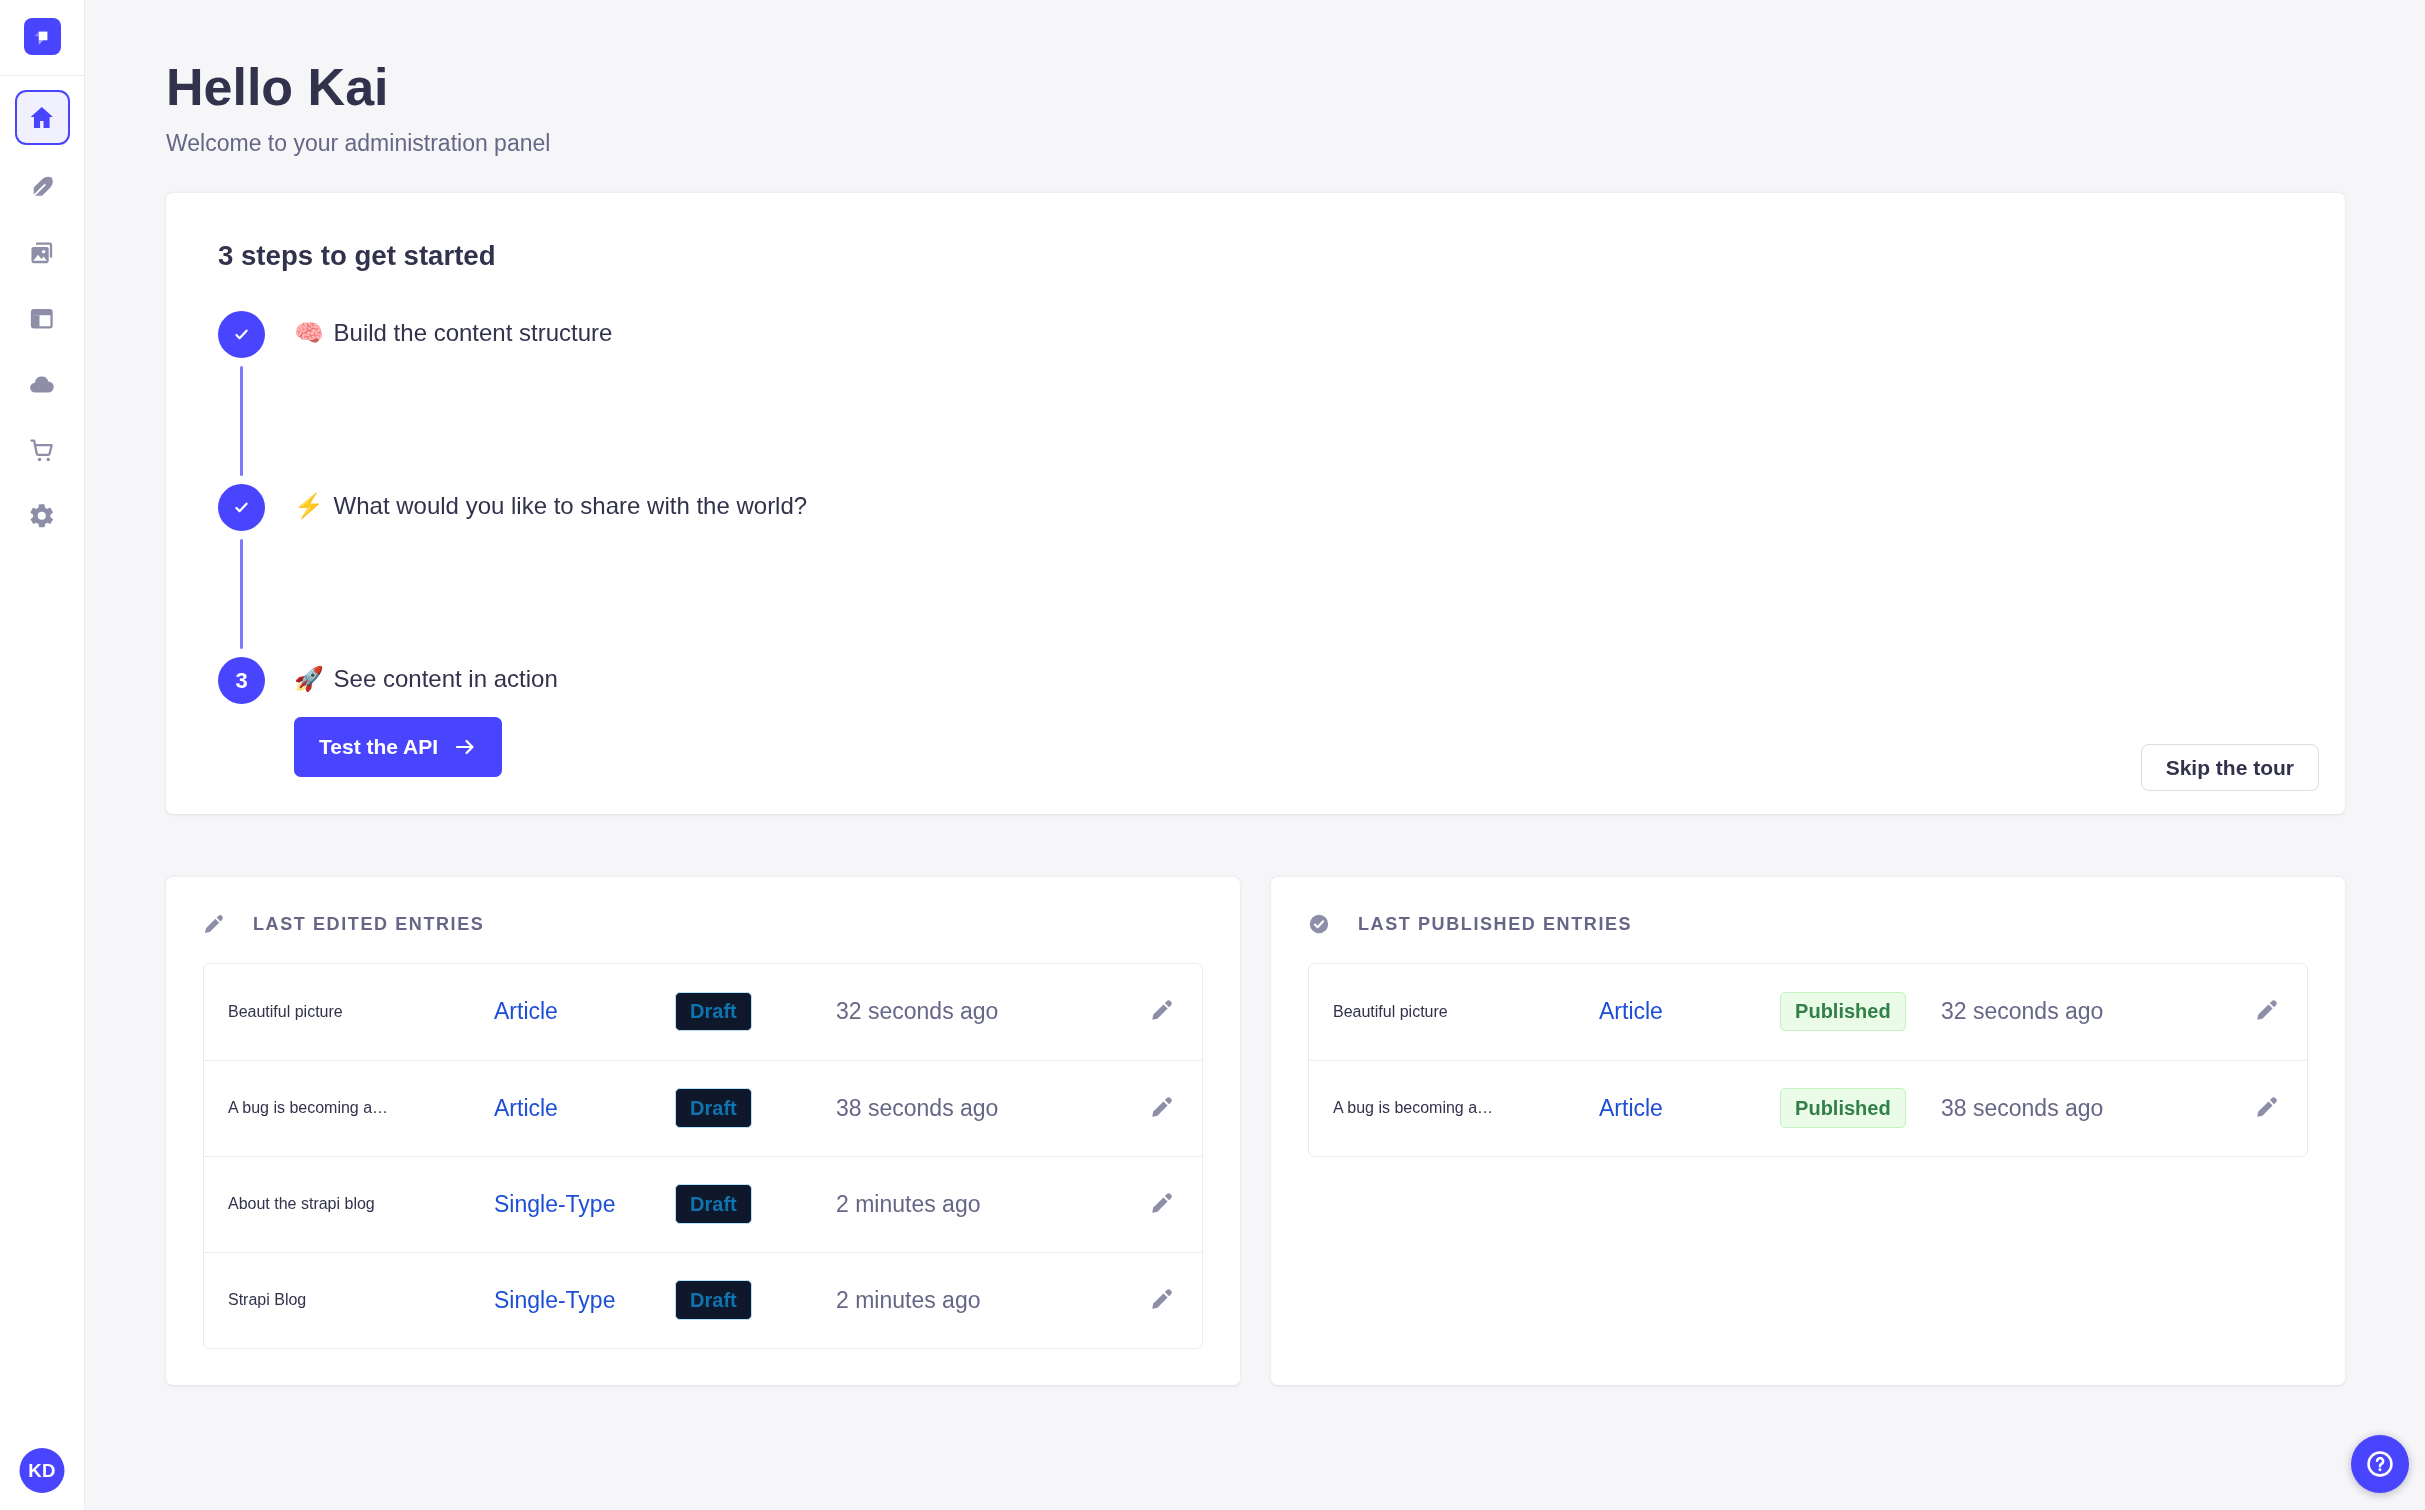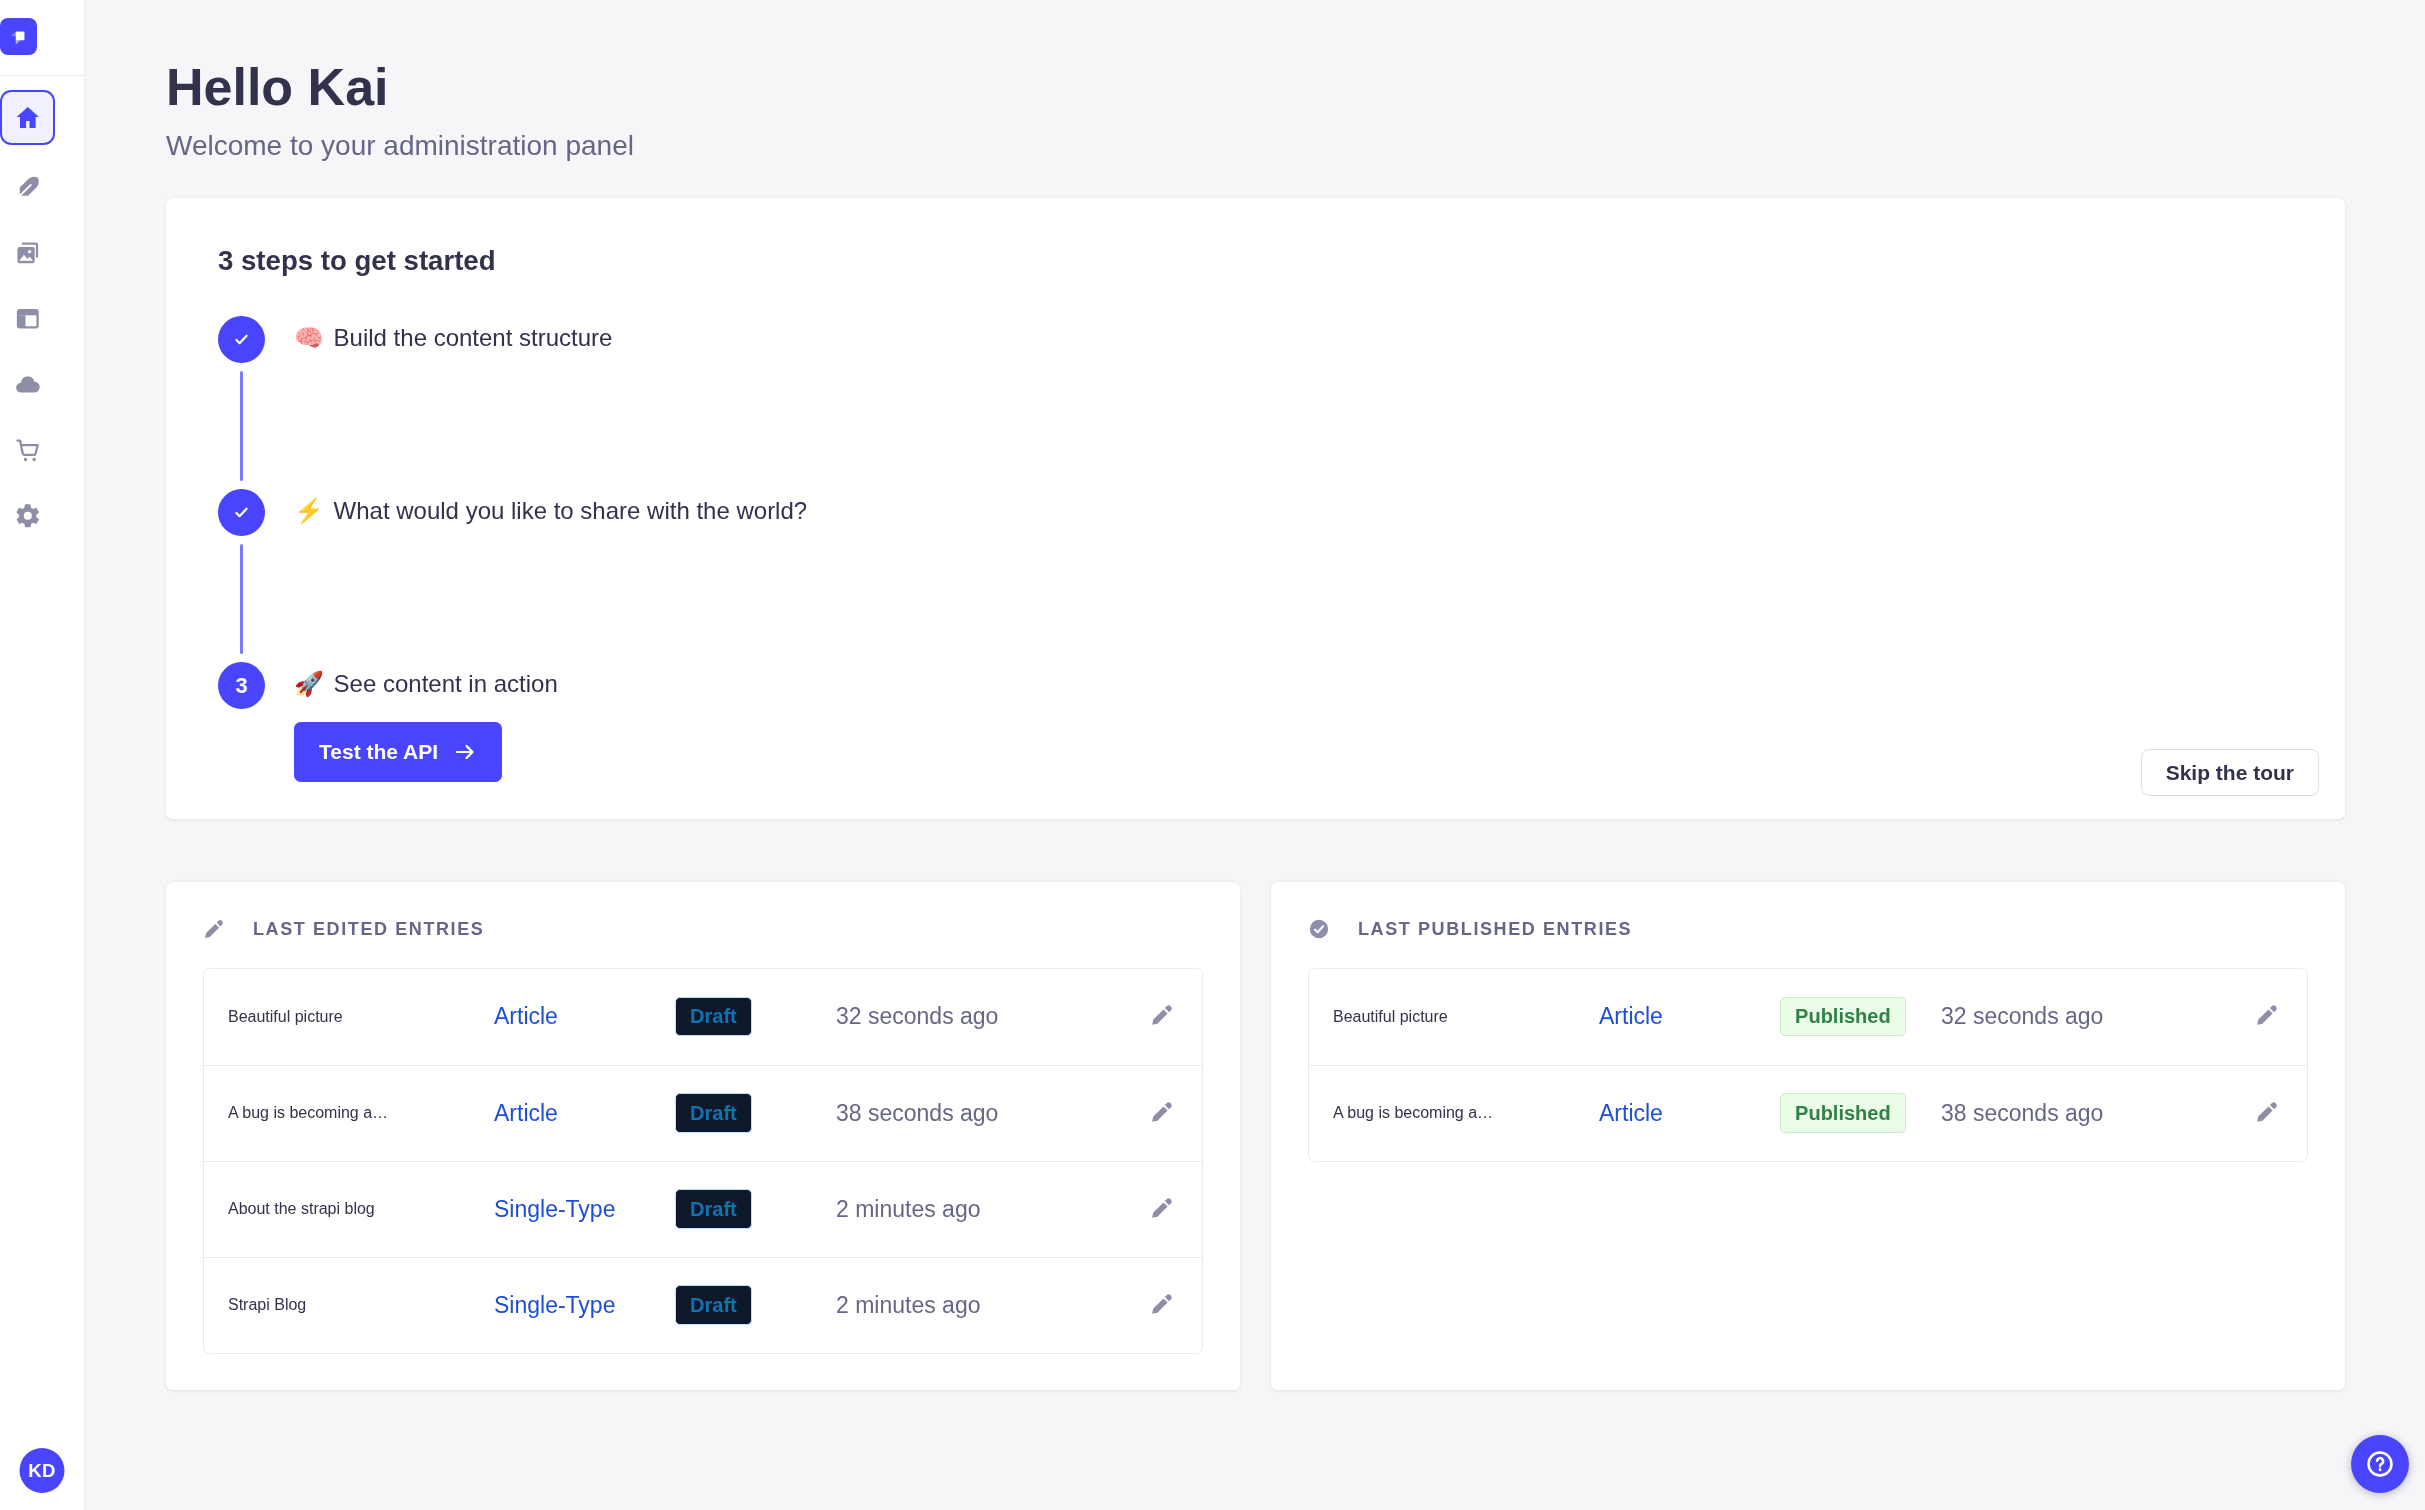--- a/index.html
+++ b/index.html
@@ -8,21 +8,21 @@
     background:#f6f6f9;
     font-family:"Liberation Sans", sans-serif;
     color:#32324d;
     overflow:hidden;
     position:relative;
   }
   
   .sidebar {
     position:fixed; left:0; top:0; width:85px; height:1511px;
     background:#ffffff; border-right:0.8px solid #eaeaef;
-    display:flex; flex-direction:column; align-items:flex-start; z-index:10;
+    display:flex; flex-direction:column; align-items:center; z-index:10;
   }
   .logo {
     width:37px; height:37px; border-radius:8px; background:#4945ff;
     margin-top:18px; display:flex; align-items:center; justify-content:center;
     cursor:pointer;
   }
   .logo svg { width:26px; height:26px; }
   .sidebar-divider { width:85px; height:0.8px; background:#eaeaef; margin-top:19.5px; }
   .sidebar nav { display:flex; flex-direction:column; align-items:center; padding-top:14.6px; }
   .nav-item { cursor:pointer; display:flex; align-items:center; justify-content:center; }
@@ -35,21 +35,21 @@
   .nav-list .nav-item svg { width:27.6px; height:27.6px; color:#8e8ea9; }
   .avatar {
     position:absolute; bottom:18px; left:50%; transform:translateX(-50%);
     width:45px; height:45px; border-radius:50%; background:#4945ff; color:#fff;
     font-size:18.6px; font-weight:700; display:flex; align-items:center; justify-content:center;
     letter-spacing:0.4px; cursor:pointer;
   }
   
   main { margin-left:85px; padding:57px 81px 0 81px; }
   h1 { font-size:52px; font-weight:700; color:#32324d; }
-  .subtitle { font-size:28px; color:#666687; margin-top:13px; }
+  .subtitle { font-size:23px; color:#666687; margin-top:13px; }
   
   .steps-card {
     margin-top:36px; background:#fff; border-radius:6.5px;
     box-shadow:0 0.8px 3.2px rgba(33,33,52,.1);
     padding:47px 52px 37px 52px; position:relative;
   }
   .card-title { font-size:27.6px; font-weight:700; color:#32324d; }
   .steps { margin-top:39px; }
   .step { display:flex; }
   .track { width:47px; display:flex; flex-direction:column; align-items:center; flex:none; }

